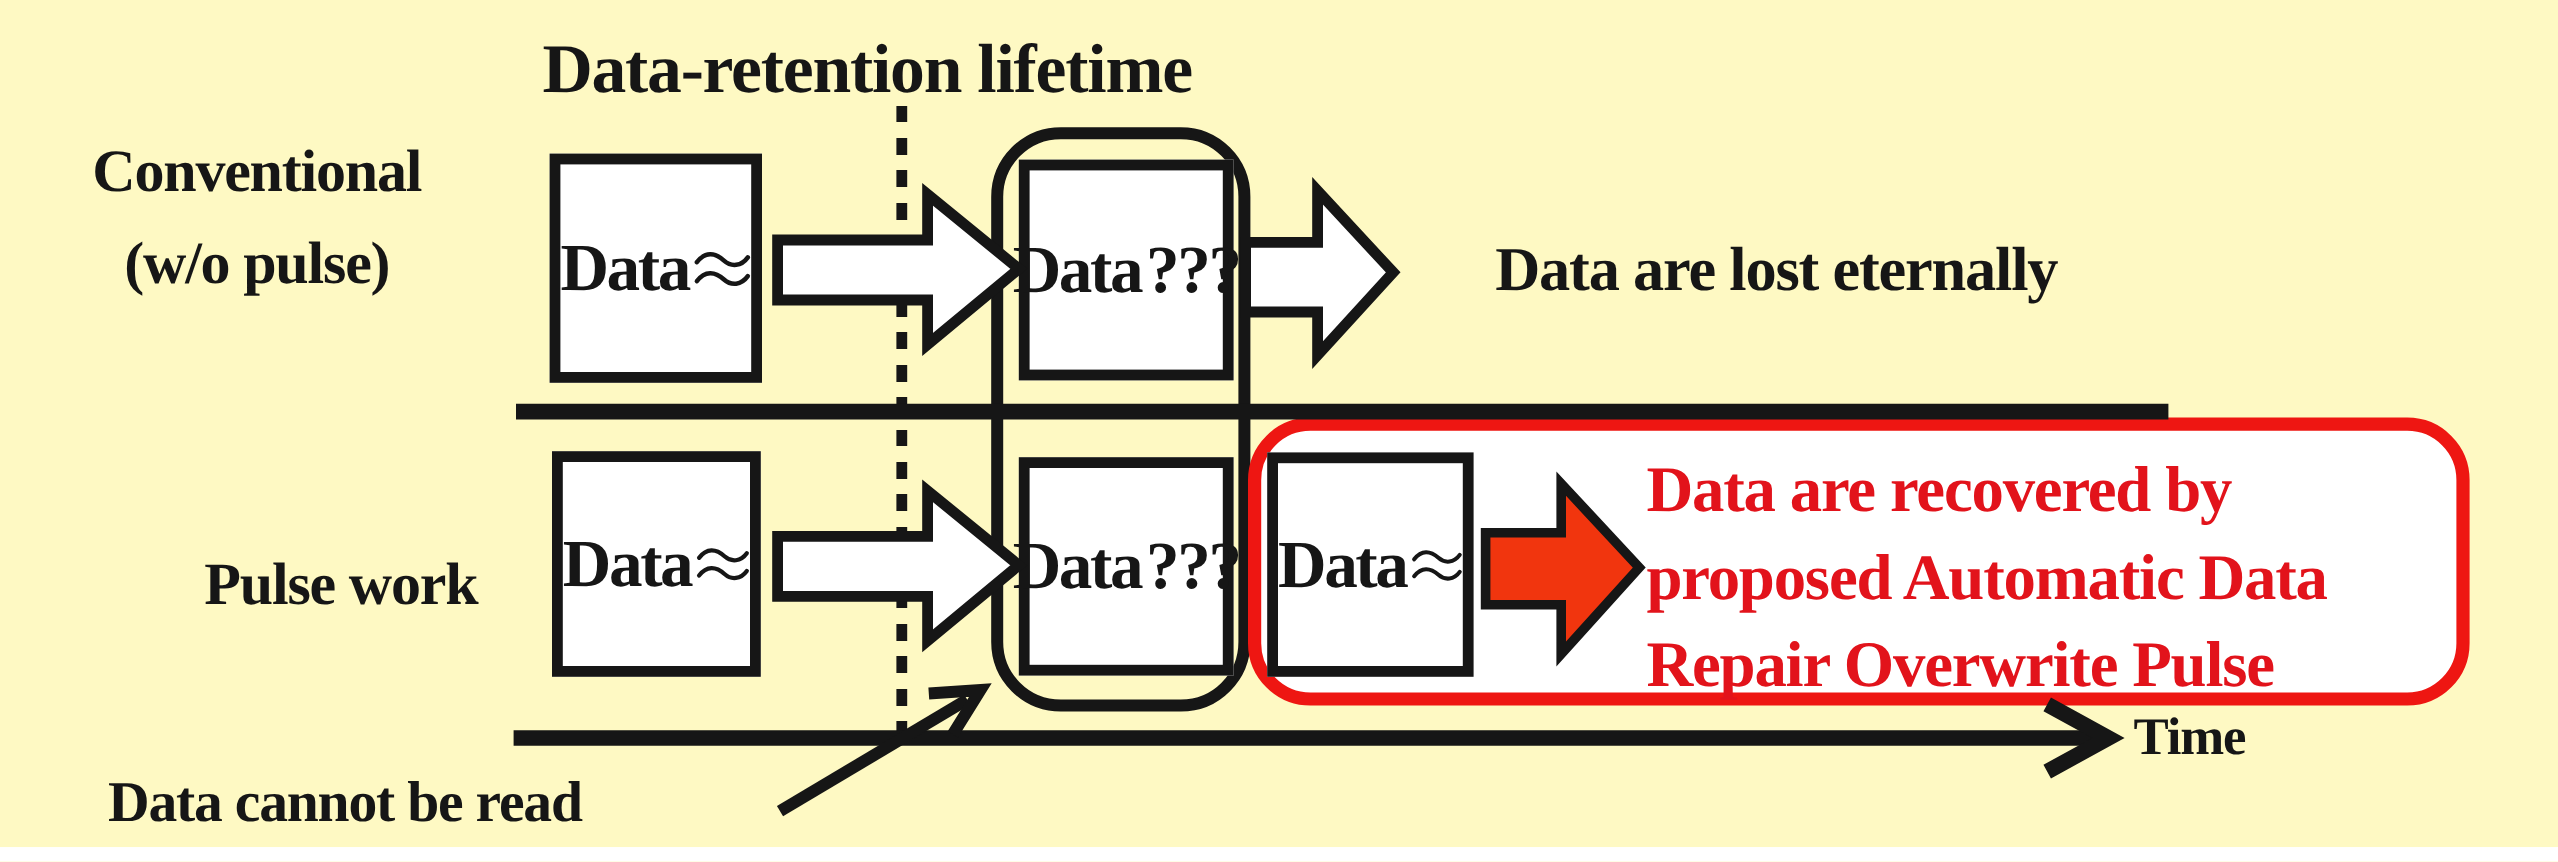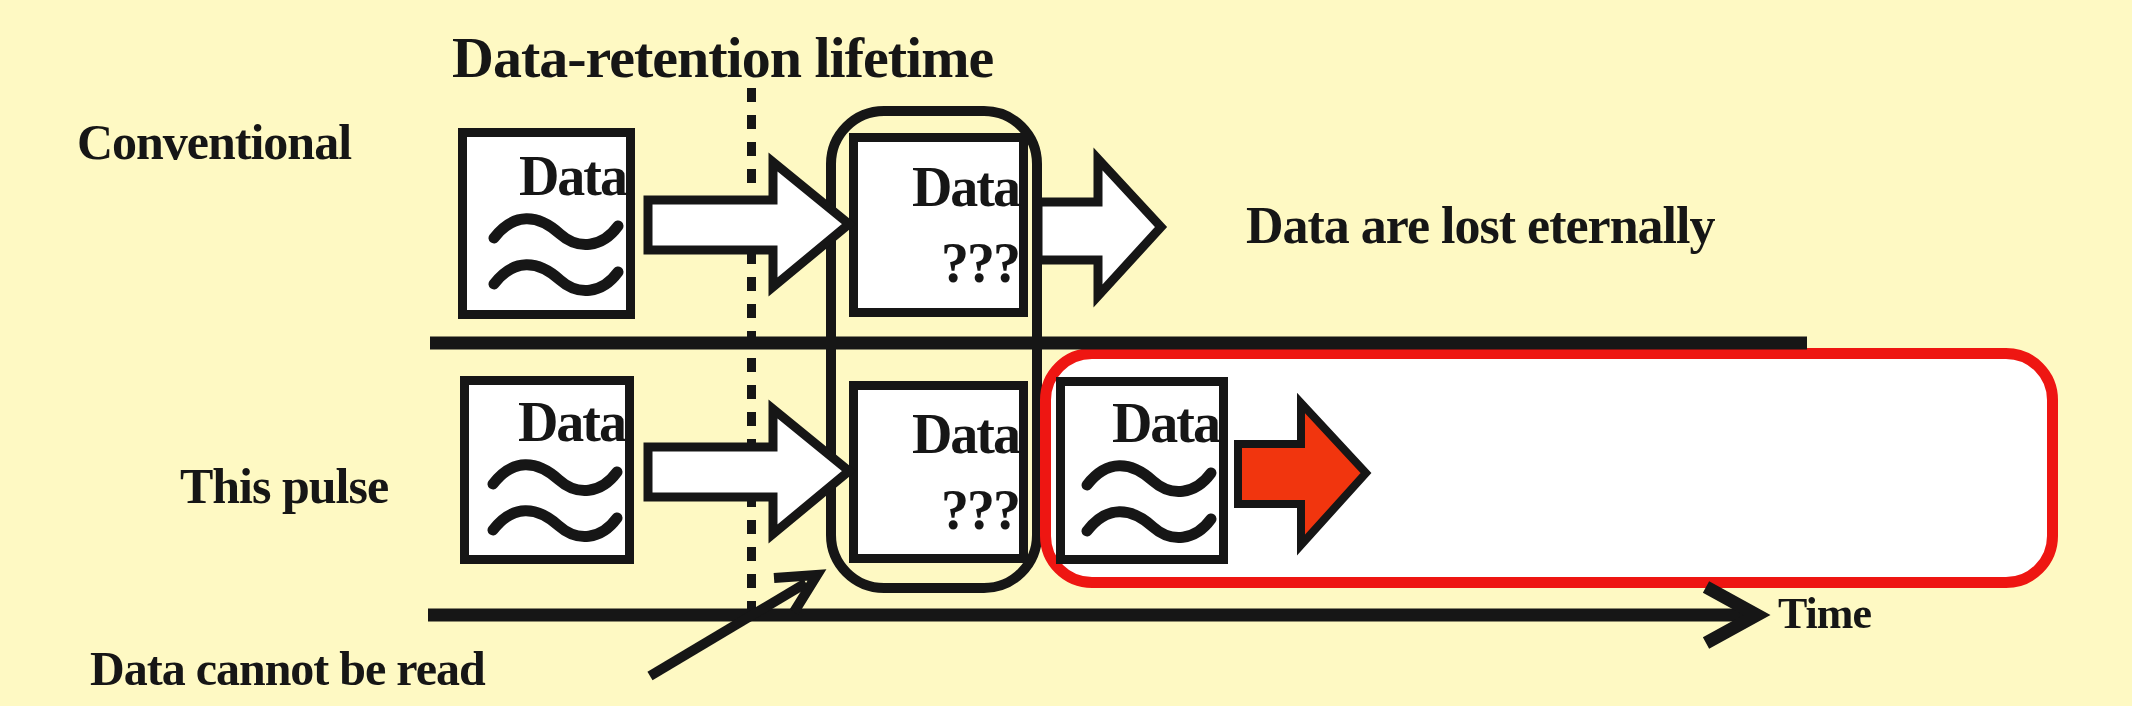--- a/index.html
+++ b/index.html
@@ -9,21 +9,21 @@
   }
   .abs{position:absolute;}
   .nowrap{white-space:nowrap;}
   .figure-title{left:452px;top:24px;font-size:58px;letter-spacing:-1px;}
   .row-label{text-align:center;font-size:50px;letter-spacing:-1px;line-height:77px;margin-left:16px;}
   .conv-label{left:38px;top:104px;width:320px;}
   .this-label{left:128px;top:448px;width:280px;}
 
   .databox{
     border:9px solid var(--ink,#161616);background:#fff;box-sizing:border-box;
-    display:flex;flex-direction:column;align-items:flex-end;justify-content:center;gap:4px;
+    display:flex;flex-direction:row;align-items:center;justify-content:center;gap:4px;
   }
   .databox .dlabel{font-size:56px;letter-spacing:-2px;line-height:1;}
   .qbox{justify-content:center;}
   .qbox .qline{font-size:56px;letter-spacing:-2px;line-height:72px;text-align:center;}
   .wave-svg{display:block;}
 
   .capsule{
     left:826px;top:106px;width:216px;height:487px;box-sizing:border-box;
     border:10px solid var(--ink,#161616);border-radius:58px;background:transparent;
   }
@@ -44,23 +44,24 @@
 </style>
 </head>
 <body>
 
 <div class="canvas">
 
   <div class="abs figure-title nowrap">Data-retention lifetime</div>
 
   <div class="abs row-label conv-label">
     <div>Conventional</div>
+    <div>(w/o pulse)</div>
   </div>
 
-  <div class="abs row-label this-label nowrap">This pulse</div>
+  <div class="abs row-label this-label nowrap">Pulse work</div>
 
   <div class="abs dotted-line"></div>
 
   <div class="abs databox" style="left:458px;top:128px;width:177px;height:191px;">
     <span class="dlabel">Data</span>
     <svg class="wave-svg" width="140" height="92" viewBox="0 0 140 92">
       <path d="M8,30 C28,4 52,6 74,26 C92,42 116,40 132,18" fill="none" style="stroke:var(--ink,#161616)" stroke-width="11" stroke-linecap="round"></path>
       <path d="M8,76 C28,50 52,52 74,72 C92,88 116,86 132,64" fill="none" style="stroke:var(--ink,#161616)" stroke-width="11" stroke-linecap="round"></path>
     </svg>
   </div>
@@ -90,20 +91,25 @@
   <div class="abs red-panel"></div>
 
   <div class="abs databox" style="left:1056px;top:377px;width:172px;height:187px;">
     <span class="dlabel">Data</span>
     <svg class="wave-svg" width="140" height="92" viewBox="0 0 140 92">
       <path d="M8,30 C28,4 52,6 74,26 C92,42 116,40 132,18" fill="none" style="stroke:var(--ink,#161616)" stroke-width="11" stroke-linecap="round"></path>
       <path d="M8,76 C28,50 52,52 74,72 C92,88 116,86 132,64" fill="none" style="stroke:var(--ink,#161616)" stroke-width="11" stroke-linecap="round"></path>
     </svg>
   </div>
 
+  <div class="abs red-text nowrap">
+    <div>Data are recovered by</div>
+    <div>proposed Automatic Data</div>
+    <div>Repair Overwrite Pulse</div>
+  </div>
 
   <div class="abs time-label nowrap">Time</div>
 
   <div class="abs note-text nowrap">Data cannot be read</div>
 
   <svg class="abs overlay" width="2132" height="718" viewBox="0 0 2132 718">
 
     <line x1="430" y1="343" x2="1807" y2="343" style="stroke:var(--ink,#161616)" stroke-width="13"></line>
 
     <line x1="428" y1="615" x2="1752" y2="615" style="stroke:var(--ink,#161616)" stroke-width="13"></line>

